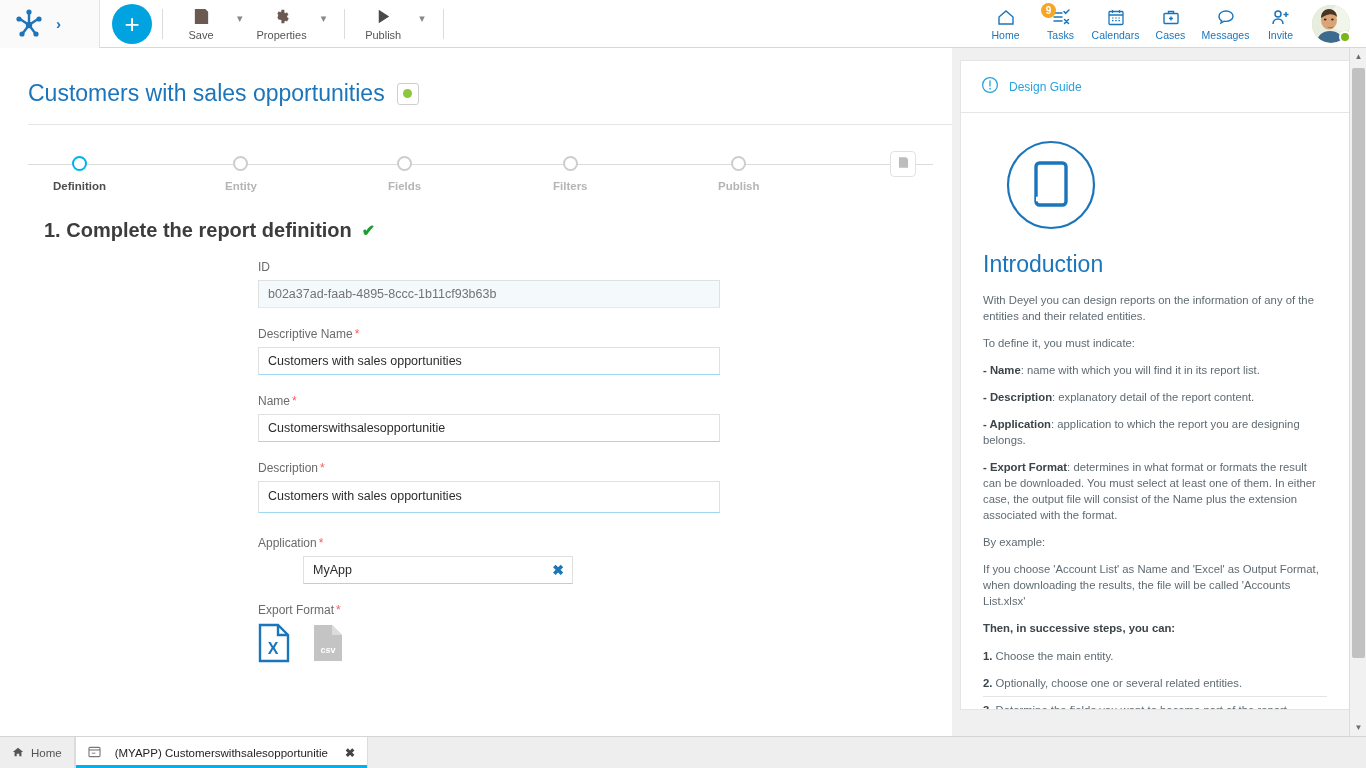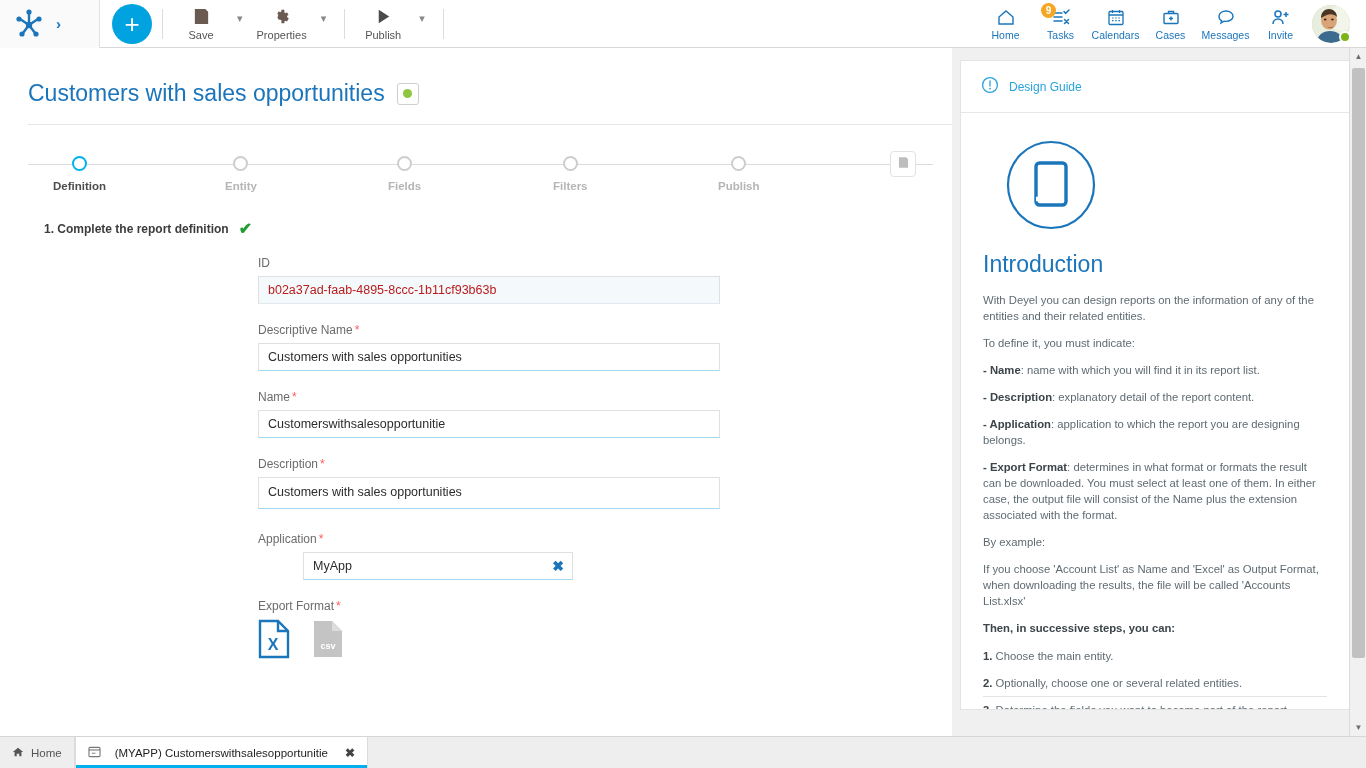--- a/index.html
+++ b/index.html
@@ -127,37 +127,37 @@
     border: 1px solid #e2e2e2; background: #fff;
     display: flex; align-items: center; justify-content: center;
     cursor: pointer;
   }
 
   
   .section-head {
     margin: 22px 0 0 44px;
     display: flex; align-items: center;
   }
-  .section-head .txt { font-size: 12px; font-weight: bold; color: #3c3c3c; }
+  .section-head .txt { font-size: 20px; font-weight: bold; color: #3c3c3c; }
   .section-head .check { margin-left: 10px; color: #1f9c32; font-size: 16px; font-weight: bold; }
 
   .form { margin-left: 258px; margin-top: 18px; }
   .field { margin-bottom: 19px; }
   .flabel { font-size: 12px; color: #6b6b6b; margin-bottom: 6px; }
   .flabel .req { color: #ff5a5a; margin-left: 2px; }
   .finput {
     width: 462px; height: 28px;
     border: 1px solid #e0e0e0; border-bottom: 1px solid #9fd9f0;
     font-size: 12.5px; color: #2c2c2c;
     padding: 0 9px; background: #fff;
     font-family: "Liberation Sans", sans-serif;
     outline: none;
   }
   .finput.disabled {
-    background: #f4f9fc; color: #b91c1c; border-bottom-color: #dfe9ef;
+    background: #f4f9fc; color: #737373; border-bottom-color: #dfe9ef;
   }
   .ftext {
     width: 462px; height: 32px; resize: none;
     border: 1px solid #e0e0e0; border-bottom: 1px solid #9fd9f0;
     font-size: 12.5px; color: #2c2c2c;
     padding: 7px 9px; background: #fff;
     font-family: "Liberation Sans", sans-serif;
     outline: none; overflow: hidden;
   }
   .combo { position: relative; width: 270px; margin-left: 45px; }

